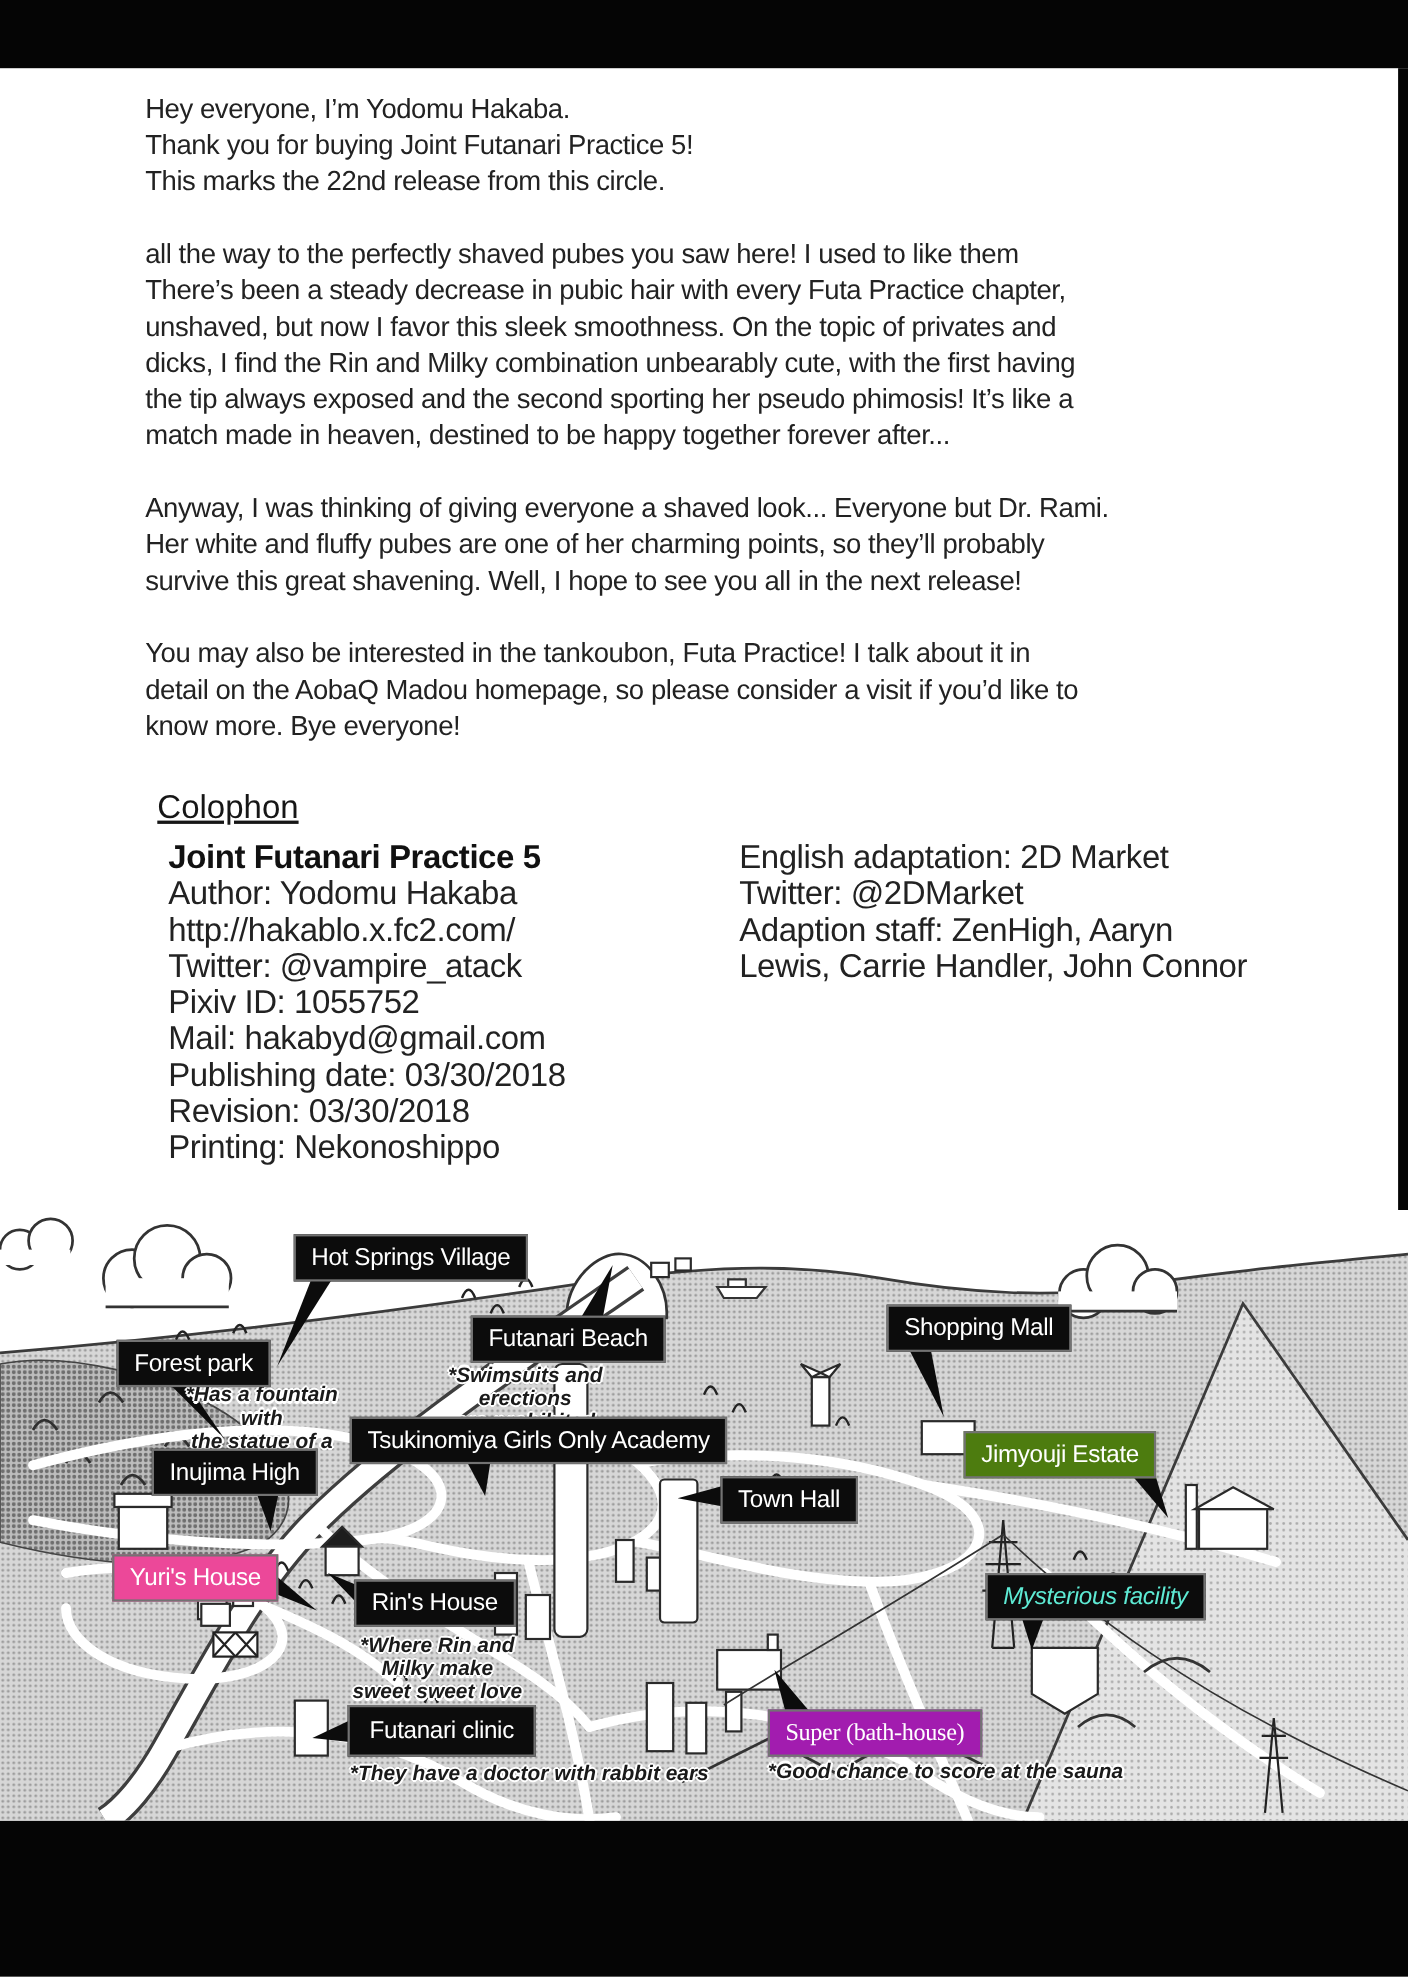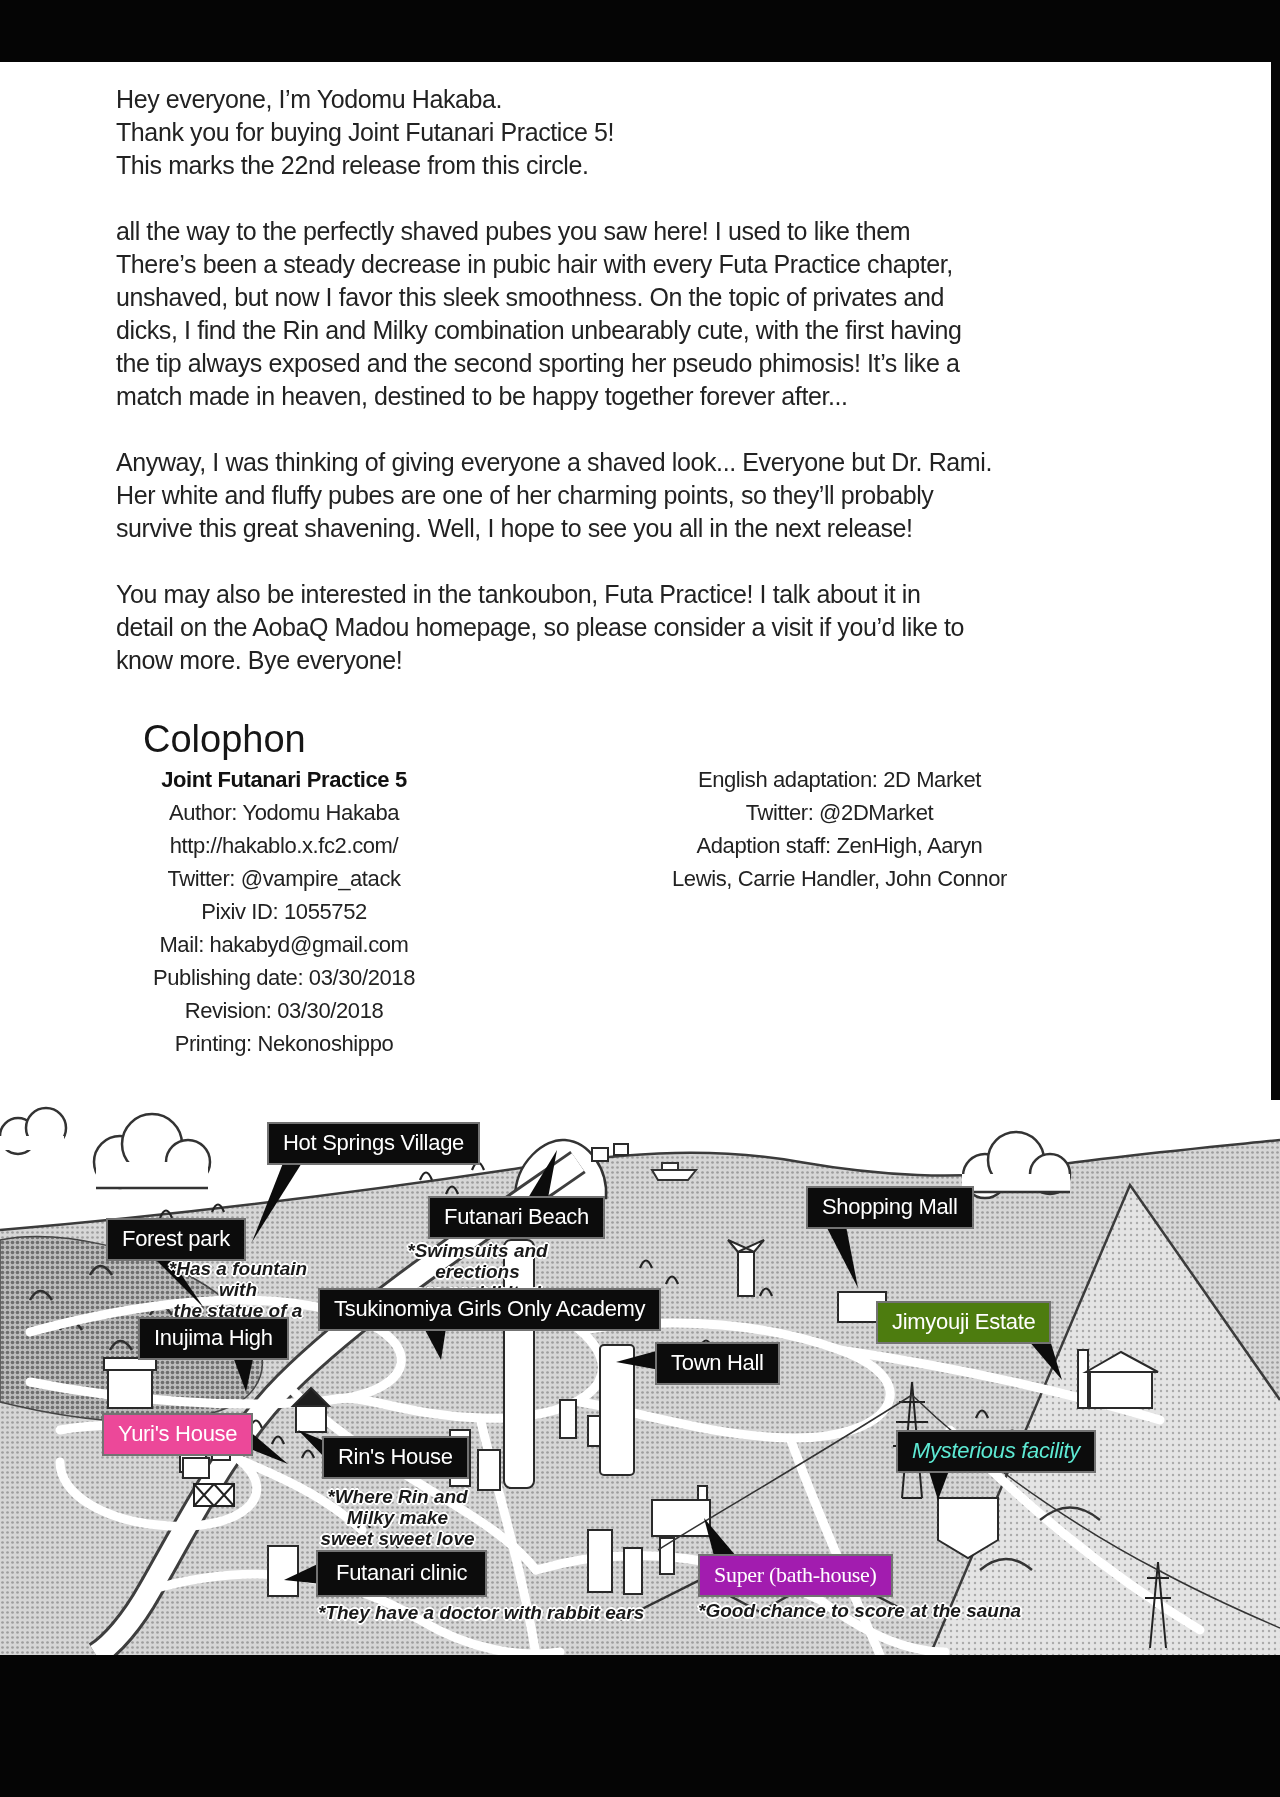--- a/index.html
+++ b/index.html
@@ -6,26 +6,26 @@
   #page{position:relative;width:1280px;height:1797px;background:#ffffff;overflow:hidden;
         font-family:"Liberation Sans",sans-serif;color:#1e1e1e;}
   .bar{position:absolute;background:#050505;}
   #top-bar{left:0;top:0;width:1280px;height:62px;}
   #bottom-bar{left:0;top:1655px;width:1280px;height:142px;}
   #right-strip{left:1271px;top:62px;width:9px;height:1038px;}
 
   
   #afterword{position:absolute;left:116px;top:83px;width:940px;font-size:25px;
              line-height:33px;letter-spacing:-0.4px;color:#222;}
-  #afterword .para{margin:0 0 33px 0;}
+  #afterword .para{margin:0 0 33px 16px;}
   #afterword .line{white-space:nowrap;}
 
   
-  #colophon-heading{position:absolute;left:143px;top:718px;font-size:38px;color:#161616;}
-  .col-lines{position:absolute;font-size:22px;line-height:33px;letter-spacing:-0.4px;color:#222;text-align:center;}
+  #colophon-heading{position:absolute;left:143px;top:718px;font-size:30px;color:#161616;text-decoration:underline;}
+  .col-lines{position:absolute;font-size:30px;line-height:33px;letter-spacing:-0.4px;color:#222;}
   #colophon-left{left:153px;top:763px;}
   #colophon-right{left:672px;top:763px;}
   .col-lines .line{white-space:nowrap;}
   .book-title{font-weight:bold;color:#111;}
 
   
   #map{position:absolute;left:0;top:1100px;width:1280px;height:555px;background:#fff;}
   #map svg{position:absolute;left:0;top:0;}
   .map-label{position:absolute;background:#0c0c0c;color:#fff;border:2px solid #737373;
              padding:7px 14px 8px 14px;font-size:22px;line-height:1.1;white-space:nowrap;

